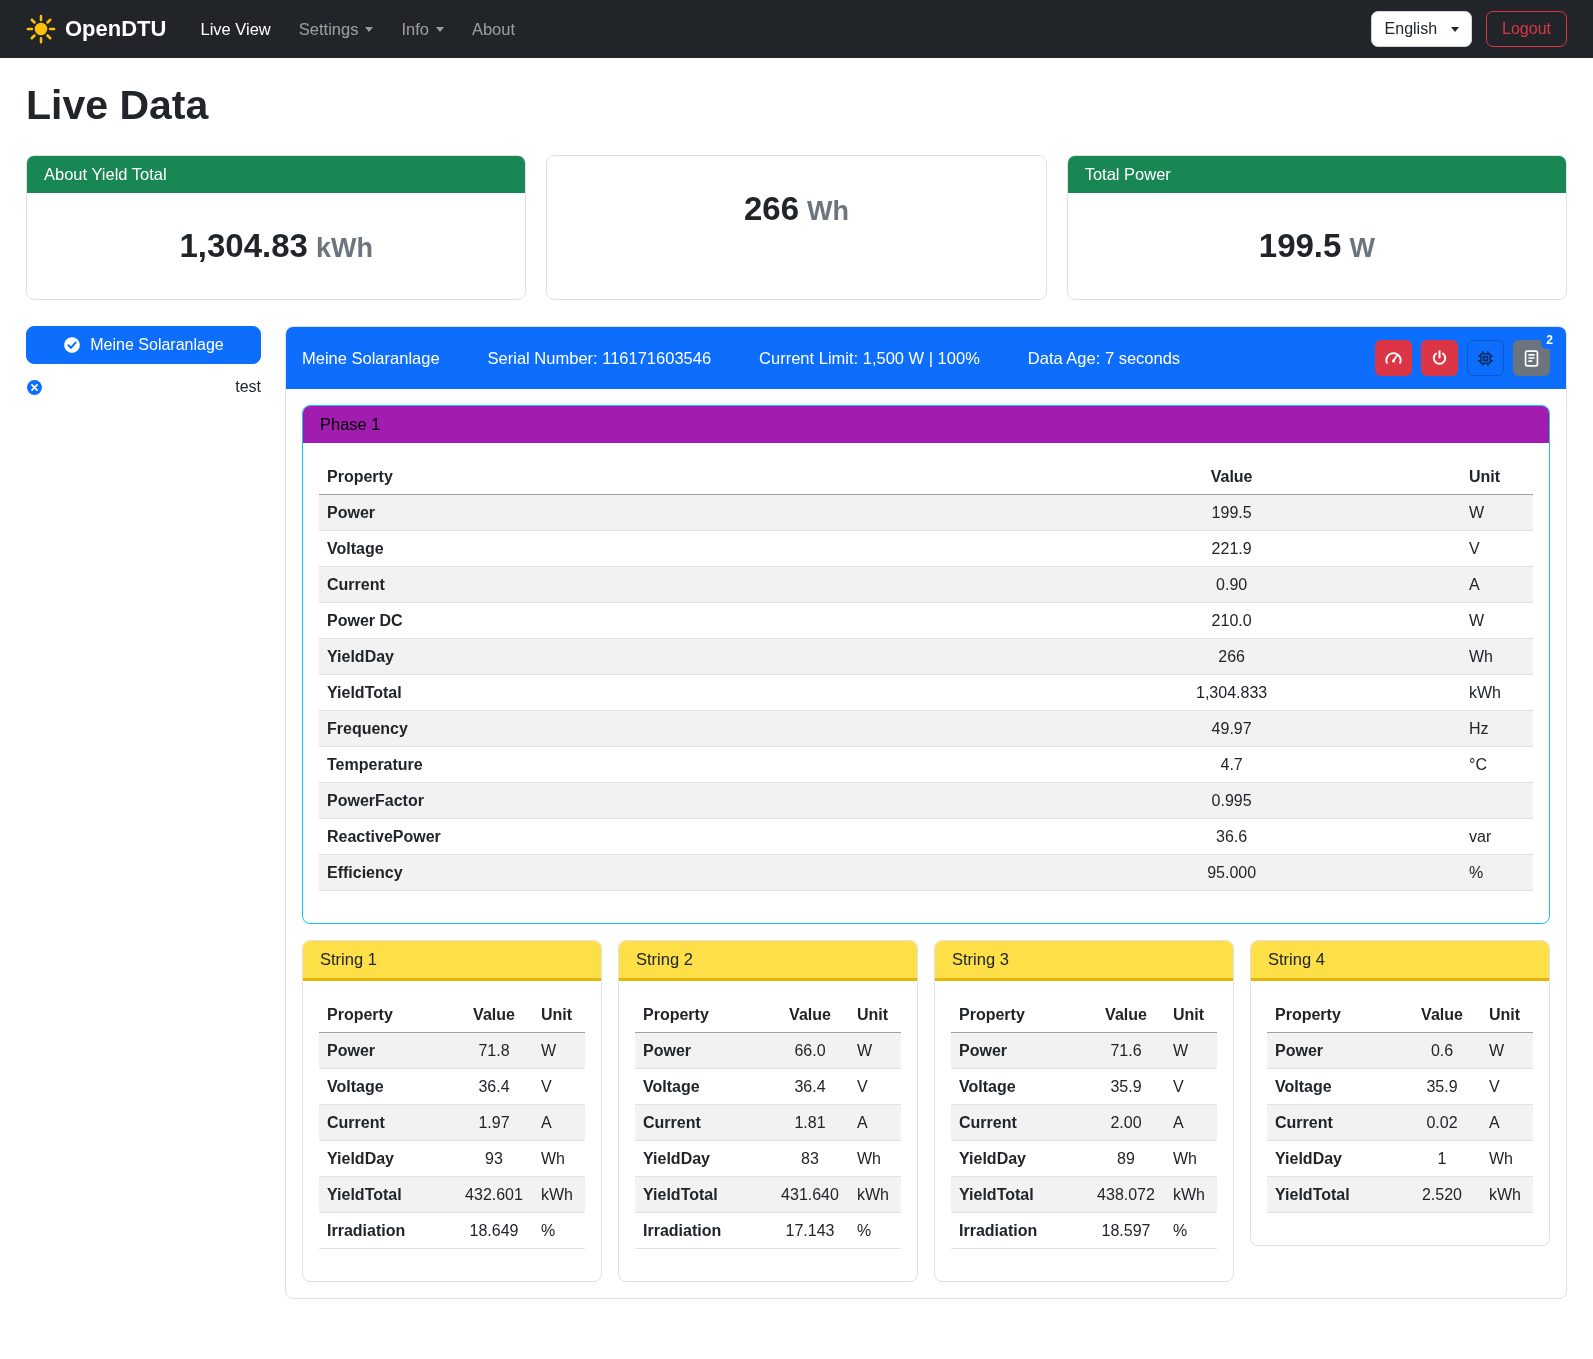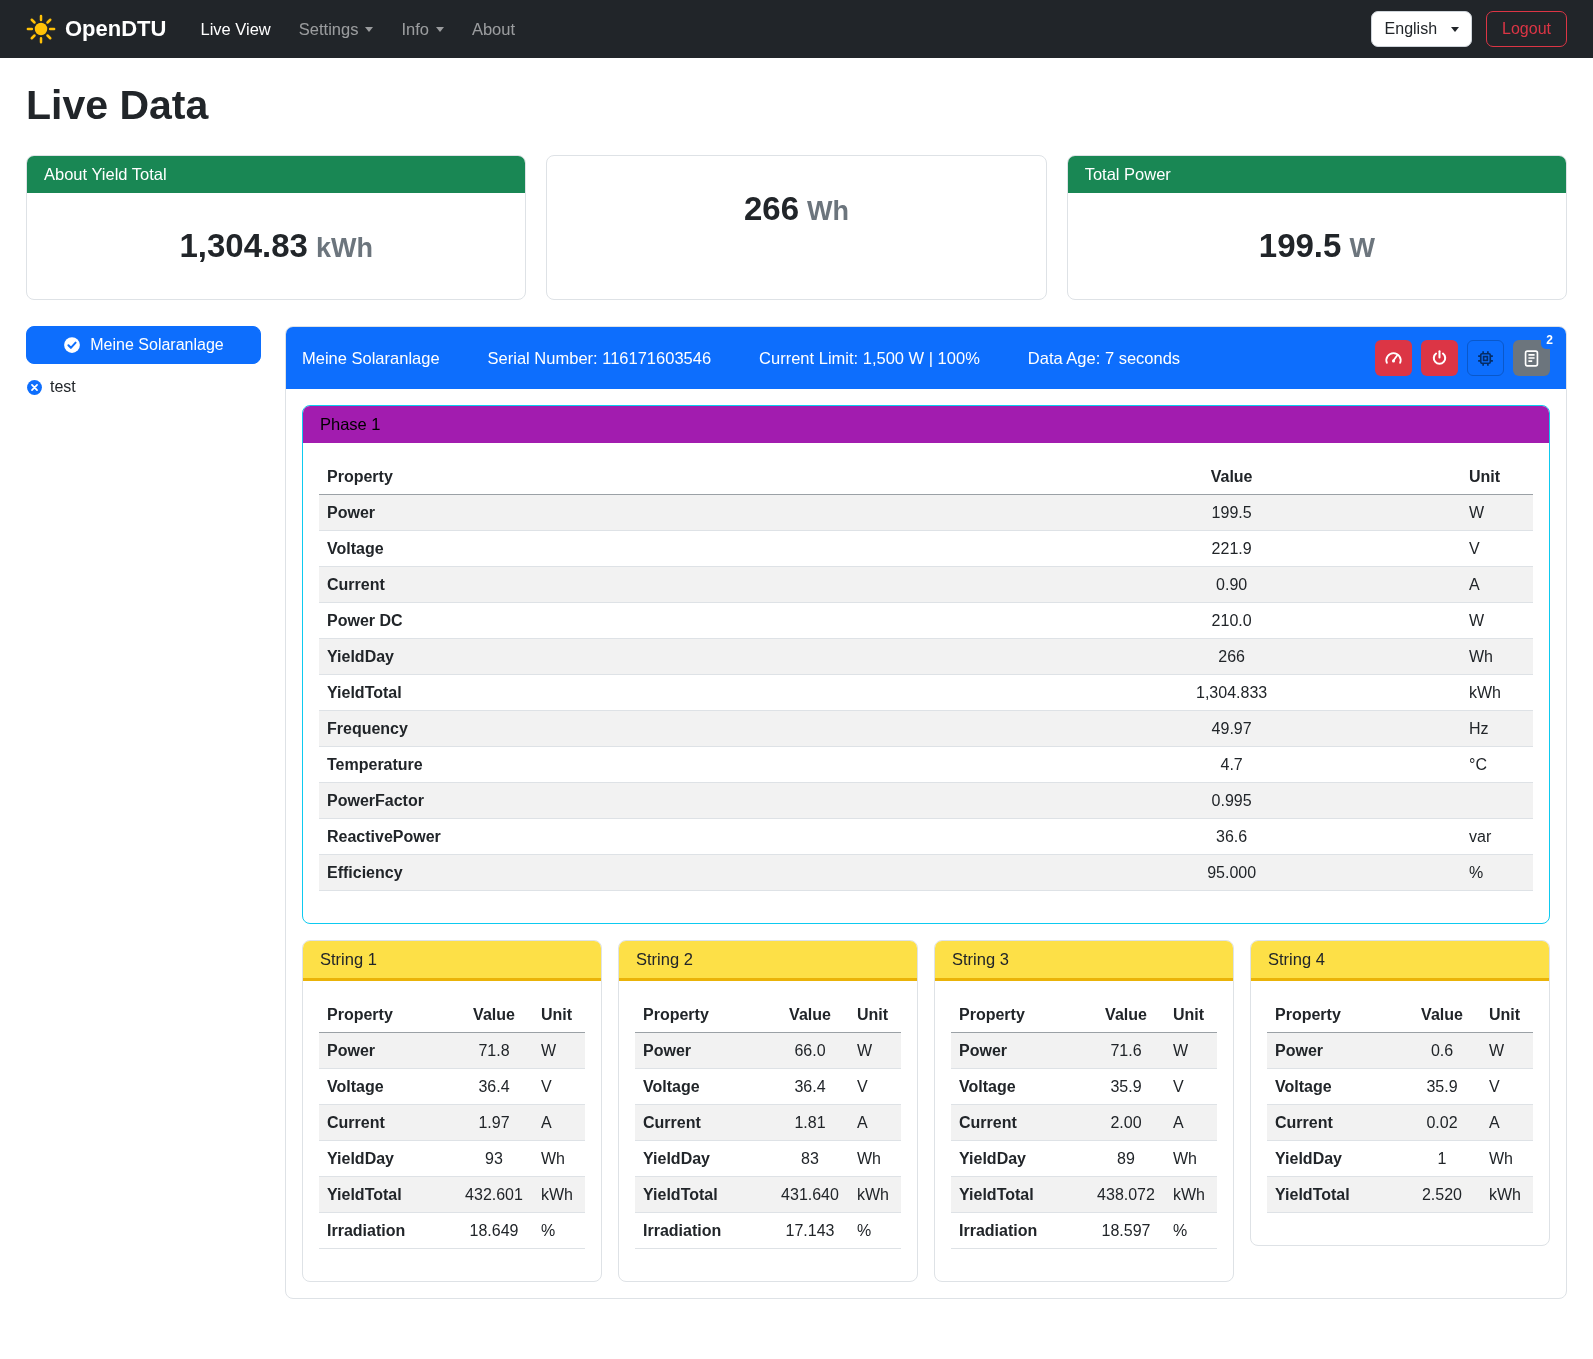--- a/index.html
+++ b/index.html
@@ -72,21 +72,21 @@
   .inverter-btn-active {
     width: 100%;
     background: #0d6efd; color: #fff;
     border: 1px solid #0d6efd; border-radius: 8px;
     padding: 9px 10px; font-size: 16px; cursor: pointer;
     display: flex; align-items: center; justify-content: center; gap: 9px;
     font-family: inherit;
   }
   .inverter-item-inactive {
     margin-top: 14px;
-    display: flex; align-items: center; justify-content: flex-start; gap: 7px;
+    display: flex; align-items: center; justify-content: space-between; gap: 7px;
     color: #212529; font-size: 16px; cursor: pointer;
   }
 
   
   .inverter-card { border: 1px solid #dee2e6; border-radius: 8px; }
   .inv-header {
     background: #0d6efd; color: #fff;
     border-radius: 7px 7px 0 0;
     padding: 13px 16px;
     display: flex; align-items: center; gap: 0;

